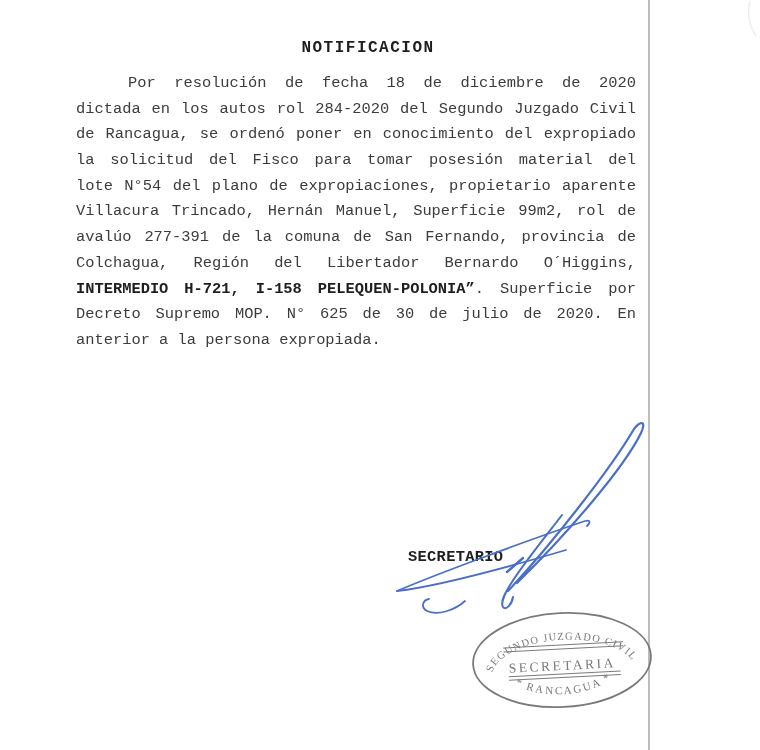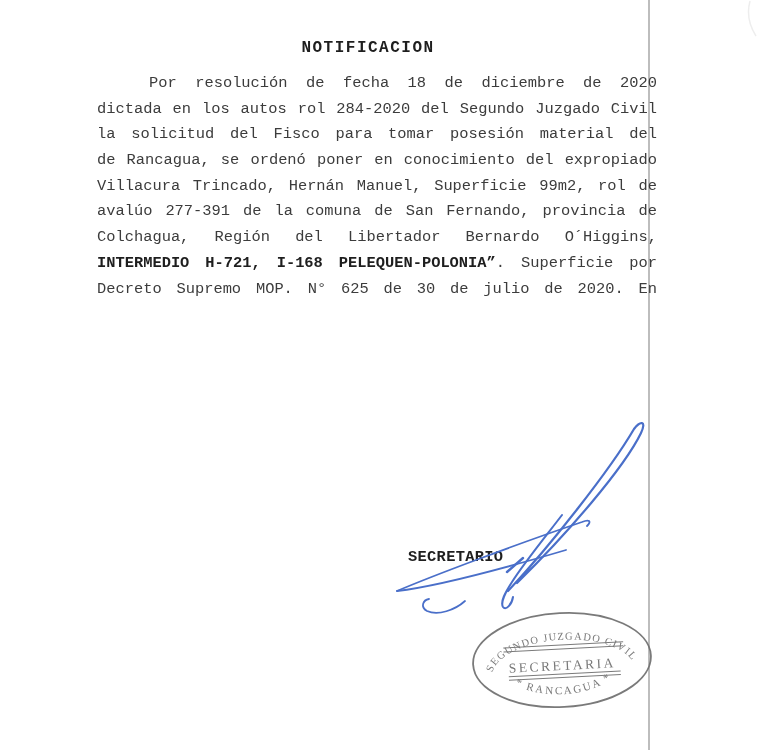--- a/index.html
+++ b/index.html
@@ -20,21 +20,21 @@
   .edge-line{
     position:absolute;left:648px;top:0;width:2px;height:750px;
     background:var(--edge-color);
   }
   .doc-title{
     position:absolute;left:88px;top:39px;width:560px;
     text-align:center;font-weight:bold;font-size:16px;
     letter-spacing:1.5px;color:var(--bold-color);
   }
   .doc-body{
-    position:absolute;left:97px;top:71px;width:560px;
+    position:absolute;left:76px;top:71px;width:560px;
     font-size:15.4px;color:var(--text-color);
   }
   .line{
     line-height:25.7px;height:25.7px;
     text-align:justify;text-align-last:justify;
     white-space:normal;
   }
   .line.indent{text-indent:52px;}
   .line.last{text-align-last:left;}
   .line .bold{font-weight:bold;color:var(--bold-color);}
@@ -62,27 +62,29 @@
 
 <div class="page">
 
   <div class="edge-line"></div>
 
   <div class="doc-title">NOTIFICACION</div>
 
   <div class="doc-body">
       <div class="line indent"><span>Por resolución de fecha 18 de diciembre de 2020</span></div>
       <div class="line"><span>dictada en los autos rol 284-2020 del Segundo Juzgado Civil</span></div>
+      <div class="line"><span>de Rancagua, se ordenó poner en conocimiento del expropiado</span></div>
       <div class="line"><span>la solicitud del Fisco para tomar posesión material del</span></div>
-      <div class="line"><span>de Rancagua, se ordenó poner en conocimiento del expropiado</span></div>
+      <div class="line"><span>lote N°54 del plano de expropiaciones, propietario aparente</span></div>
       <div class="line"><span>Villacura Trincado, Hernán Manuel, Superficie 99m2, rol de</span></div>
       <div class="line"><span>avalúo 277-391 de la comuna de San Fernando, provincia de</span></div>
       <div class="line"><span>Colchagua, Región del Libertador Bernardo O´Higgins,</span></div>
-      <div class="line"><span class="bold">INTERMEDIO H-721, I-168 PELEQUEN-POLONIA”</span><span>. Superficie por</span></div>
+      <div class="line"><span class="bold">INTERMEDIO H-721, I-158 PELEQUEN-POLONIA”</span><span>. Superficie por</span></div>
       <div class="line"><span>Decreto Supremo MOP. N° 625 de 30 de julio de 2020. En</span></div>
+      <div class="line last"><span>anterior a la persona expropiada.</span></div>
     </div>
 
   <div class="secretario">SECRETARIO</div>
 
   <svg class="signature-svg" width="280" height="215" viewBox="385 412 280 215">
     <path stroke-width="2.2" d="M 508 591 C 550 546, 610 470, 634 429 C 640 421, 647 420, 641 433 C 624 468, 567 534, 517 583"></path>
     <path stroke-width="2" d="M 562 515 C 546 536, 524 563, 512 582 C 505 593, 500 602, 503 607 C 506 611, 512 604, 513 597"></path>
     <path stroke-width="1.8" d="M 397 591 C 432 576, 520 543, 582 522 C 589 519, 592 521, 587 526"></path>
     <path stroke-width="1.8" d="M 397 591 C 440 586, 505 568, 566 550"></path>
     <path stroke-width="1.8" d="M 465 601 C 455 610, 438 616, 427 611 C 420 607, 423 600, 429 599"></path>

